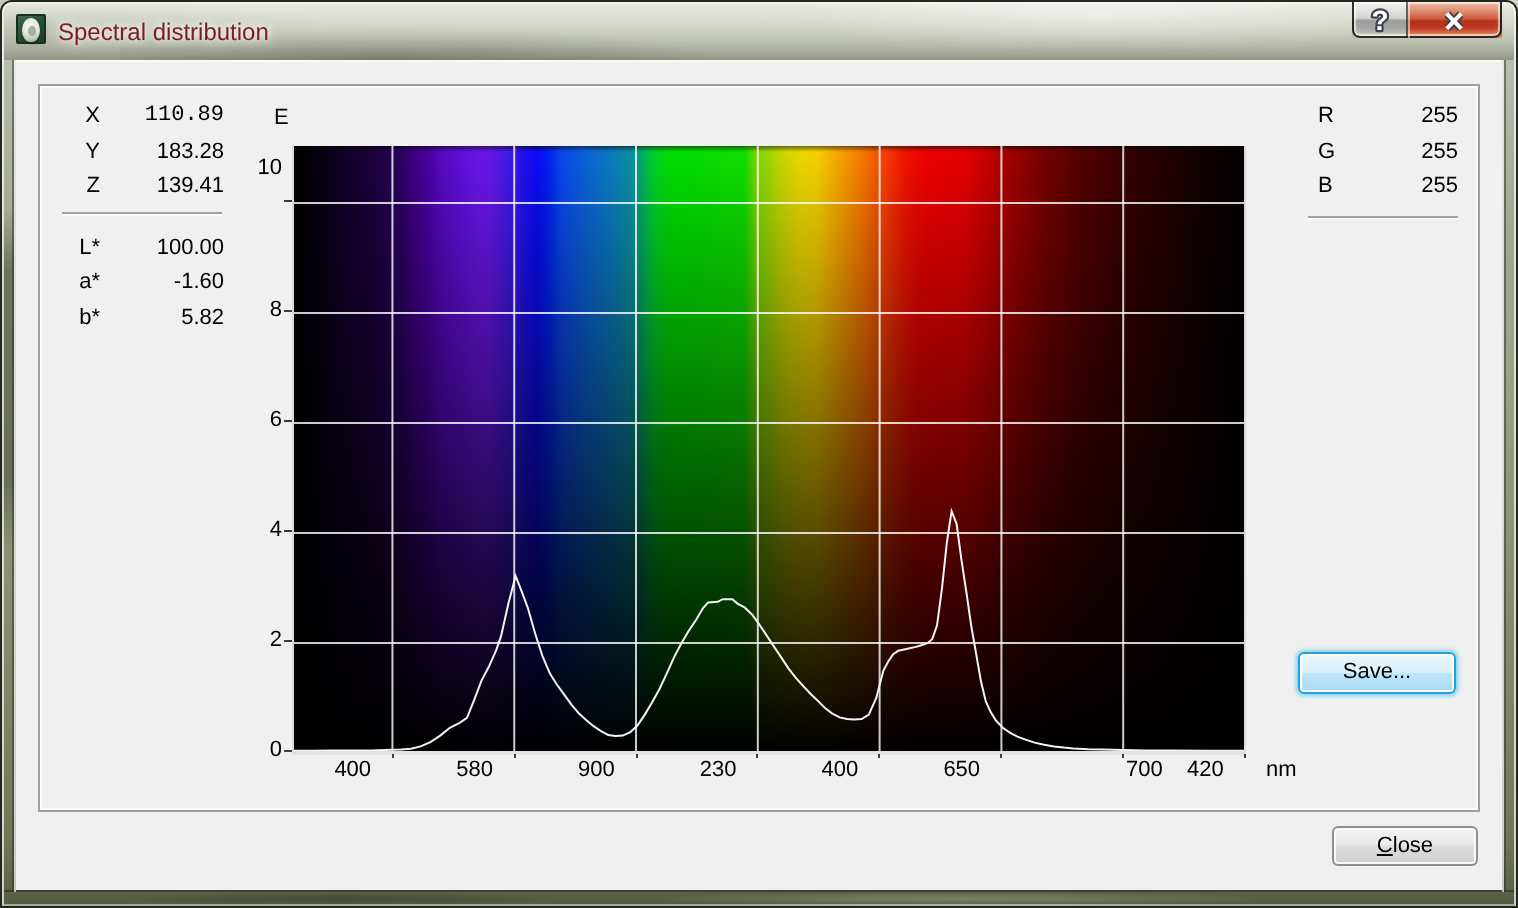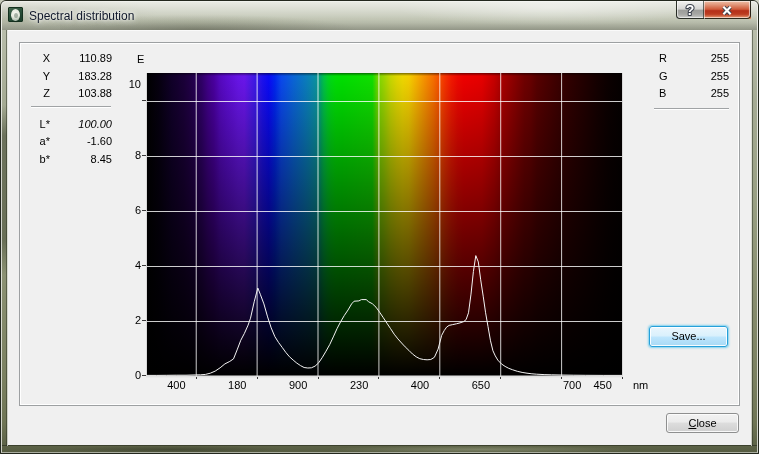--- a/index.html
+++ b/index.html
@@ -21,21 +21,21 @@
 #frame .edge-lite { position:absolute; left:1px; top:1px; right:1px; bottom:1px;
   border:1px solid rgba(255,255,255,0.7); border-radius:5px 5px 0 0; border-bottom-color:rgba(255,255,255,0.5); }
 
 
 #icon { left:8px; top:7px; width:15px; height:15px; border-radius:1px;
   background:linear-gradient(150deg,#45684f 0%,#2c523b 40%,#1b3d2a 100%); border:1px solid #14301e; }
 #icon .bulb { position:absolute; left:2px; top:1px; width:9px; height:12px; border-radius:50% 50% 48% 48%;
   background:radial-gradient(circle at 45% 35%, #f6f7f0, #e4e8dc 45%, #b5c2b4 75%, #8aa090);
   box-shadow:0.5px 1px 1px rgba(20,40,28,0.5); }
 #icon .spk { position:absolute; left:5px; top:5px; width:3.5px; height:5px; border-radius:50%; background:rgba(95,115,100,0.5); }
-#title { left:29px; top:9px; font-size:12px; color:#0f172a; text-shadow:0 0 3px rgba(255,255,255,0.95), 0 0 7px rgba(255,255,255,0.85), 0 0 10px rgba(255,255,255,0.6); }
+#title { left:29px; top:9px; font-size:12px; color:#7f1d1d; text-shadow:0 0 3px rgba(255,255,255,0.95), 0 0 7px rgba(255,255,255,0.85), 0 0 10px rgba(255,255,255,0.6); }
 
 
 #capbtns { left:676px; top:1px; width:75px; height:18px; }
 #helpbtn { position:absolute; left:0; top:0; width:28px; height:18px;
   background:linear-gradient(180deg,#f2f2f0 0%,#d5d5d3 44%,#9d9e9b 52%,#a8a9a6 80%,#c2c3bf 100%); }
 #closebtn-cap { position:absolute; left:28px; top:0; width:47px; height:18px;
   background:linear-gradient(180deg,#eec0a8 0%,#e39c80 18%,#cf5b3a 46%,#b5301a 54%,#bd3d20 76%,#d96f3e 92%,#e99a60 100%); }
 #capbtns .wrap { position:absolute; left:0; top:0; width:75px; height:18px; border:1px solid rgba(25,30,22,0.9);
   border-top:none; border-radius:0 0 4px 4px; box-shadow:inset 0 0 0 1px rgba(255,255,255,0.55), inset 0 -2px 3px rgba(255,255,255,0.25); }
 #capbtns .div1 { position:absolute; left:27px; top:0; width:1px; height:18px; background:rgba(30,35,25,0.65); }
@@ -104,32 +104,32 @@
         <path d="M 47.4 5.8 L 54.6 13.3 M 54.6 5.8 L 47.4 13.3"></path>
       </g>
   </svg>
 </div>
 
 <div id="client" class="abs">
   <div id="groupbox"></div>
 </div>
 
 <div class="num" style="left:21px;top:52px;width:29px;">X</div>
-<div class="num" style="left:61px;top:52px;width:51px;">110.89</div>
+<div class="num" style="left:61px;top:52px;width:51px;font-family:Liberation Mono, monospace;">110.89</div>
 <div class="num" style="left:21px;top:70px;width:29px;">Y</div>
 <div class="num" style="left:61px;top:70px;width:51px;">183.28</div>
 <div class="num" style="left:21px;top:87px;width:29px;">Z</div>
-<div class="num" style="left:61px;top:87px;width:51px;">103.88</div>
+<div class="num" style="left:61px;top:87px;width:51px;">139.41</div>
 <div class="sep" style="left:31px;top:106px;width:80px;"></div>
 <div class="num" style="left:21px;top:118px;width:29px;">L*</div>
-<div class="num" style="left:61px;top:118px;width:51px;font-style:italic;">100.00</div>
+<div class="num" style="left:61px;top:118px;width:51px;">100.00</div>
 <div class="num" style="left:21px;top:135px;width:29px;">a*</div>
 <div class="num" style="left:61px;top:135px;width:51px;">-1.60</div>
 <div class="num" style="left:21px;top:153px;width:29px;">b*</div>
-<div class="num" style="left:61px;top:153px;width:51px;">8.45</div>
+<div class="num" style="left:61px;top:153px;width:51px;">5.82</div>
 
 <div class="lbl" style="left:659px;top:52px;">R</div>
 <div class="num" style="left:679px;top:52px;width:50px;">255</div>
 <div class="lbl" style="left:659px;top:70px;">G</div>
 <div class="num" style="left:679px;top:70px;width:50px;">255</div>
 <div class="lbl" style="left:659px;top:87px;">B</div>
 <div class="num" style="left:679px;top:87px;width:50px;">255</div>
 <div class="sep" style="left:654px;top:108px;width:75px;"></div>
 
 <div class="lbl" style="left:137px;top:53px;">E</div>
@@ -245,29 +245,29 @@
 <line x1="0" y1="28.50" x2="475.0" y2="28.50" stroke="#ffffff" stroke-width="1" opacity="0.8"></line>
   <polyline points="0.0,302.4 9.7,302.4 19.5,302.3 29.2,302.2 39.0,302.2 48.7,301.9 53.6,301.8 58.5,301.4 63.3,300.2 68.2,298.1 73.1,294.8 77.9,290.9 82.8,288.4 86.5,285.9 90.1,276.9 93.8,267.2 97.4,260.4 101.1,252.1 103.5,245.2 107.2,228.8 110.8,215.0 113.3,221.3 116.9,230.9 120.6,243.9 124.2,254.9 127.9,263.7 131.5,269.4 135.2,274.4 138.8,279.4 142.5,283.8 146.2,287.1 149.8,290.1 153.5,292.6 157.1,294.5 160.8,295.0 164.4,294.8 168.1,293.1 171.7,289.8 175.4,284.3 179.0,278.2 182.7,271.6 186.3,263.9 190.0,255.7 193.7,248.6 197.3,242.5 201.0,237.0 204.6,230.9 207.1,228.2 211.9,227.9 214.4,226.6 219.2,226.6 221.7,228.8 225.3,230.7 229.0,234.2 232.6,239.2 236.3,244.7 239.9,250.2 243.6,255.7 247.2,261.2 250.9,265.9 254.6,270.0 258.2,273.9 261.9,277.4 265.5,281.0 269.2,283.8 272.8,285.7 276.5,286.5 280.1,286.8 283.8,286.5 287.4,284.3 291.1,276.1 294.7,262.3 297.2,257.6 299.6,254.1 302.1,252.4 305.7,251.6 309.4,250.8 313.0,249.9 316.7,248.6 319.1,246.6 321.5,239.8 324.0,221.1 326.4,198.5 328.8,182.6 331.3,188.9 333.7,206.8 336.2,223.2 338.6,239.8 341.0,253.5 343.5,267.8 345.9,277.7 348.3,282.9 350.8,287.1 354.4,290.9 358.1,293.4 361.7,295.3 365.4,296.7 370.3,298.3 375.1,299.4 380.0,300.2 384.9,300.8 389.7,301.2 397.1,301.6 404.4,301.8 414.1,302.0 426.3,302.2 438.5,302.3 456.7,302.4 475.0,302.4" fill="none" stroke="#f4f4f4" stroke-width="1"></polyline>
   <line x1="-0.5" y1="0" x2="-0.5" y2="304.0" stroke="#d9d9d9" stroke-width="1"></line>
   <line x1="475.5" y1="0" x2="475.5" y2="304.0" stroke="#d9d9d9" stroke-width="1"></line>
   <rect x="-2.5" y="302.5" width="480.0" height="1.9" fill="#e2e2e2"></rect>
 </svg>
 
 <div class="xtick" style="left:195.7px"></div>
 <div class="xlab" style="left:167.2px">400</div>
 <div class="xtick" style="left:256.6px"></div>
-<div class="xlab" style="left:228.1px">180</div>
+<div class="xlab" style="left:228.1px">580</div>
 <div class="xtick" style="left:317.5px"></div>
 <div class="xlab" style="left:289.0px">900</div>
 <div class="xtick" style="left:378.4px"></div>
 <div class="xlab" style="left:349.9px">230</div>
 <div class="xtick" style="left:439.3px"></div>
 <div class="xlab" style="left:410.8px">400</div>
 <div class="xtick" style="left:500.2px"></div>
 <div class="xlab" style="left:471.7px">650</div>
 <div class="xtick" style="left:561.1px"></div>
 <div class="xlab" style="left:563px">700</div>
 <div class="xtick" style="left:622.0px"></div>
-<div class="xlab" style="left:593.5px">450</div>
+<div class="xlab" style="left:593.5px">420</div>
 <div class="lbl" style="left:633px;top:378.5px;">nm</div>
 
 <div id="savebtn" class="abs">Save...</div>
 <div id="closebtn" class="abs"><u>C</u>lose</div>
 
 </body></html>

